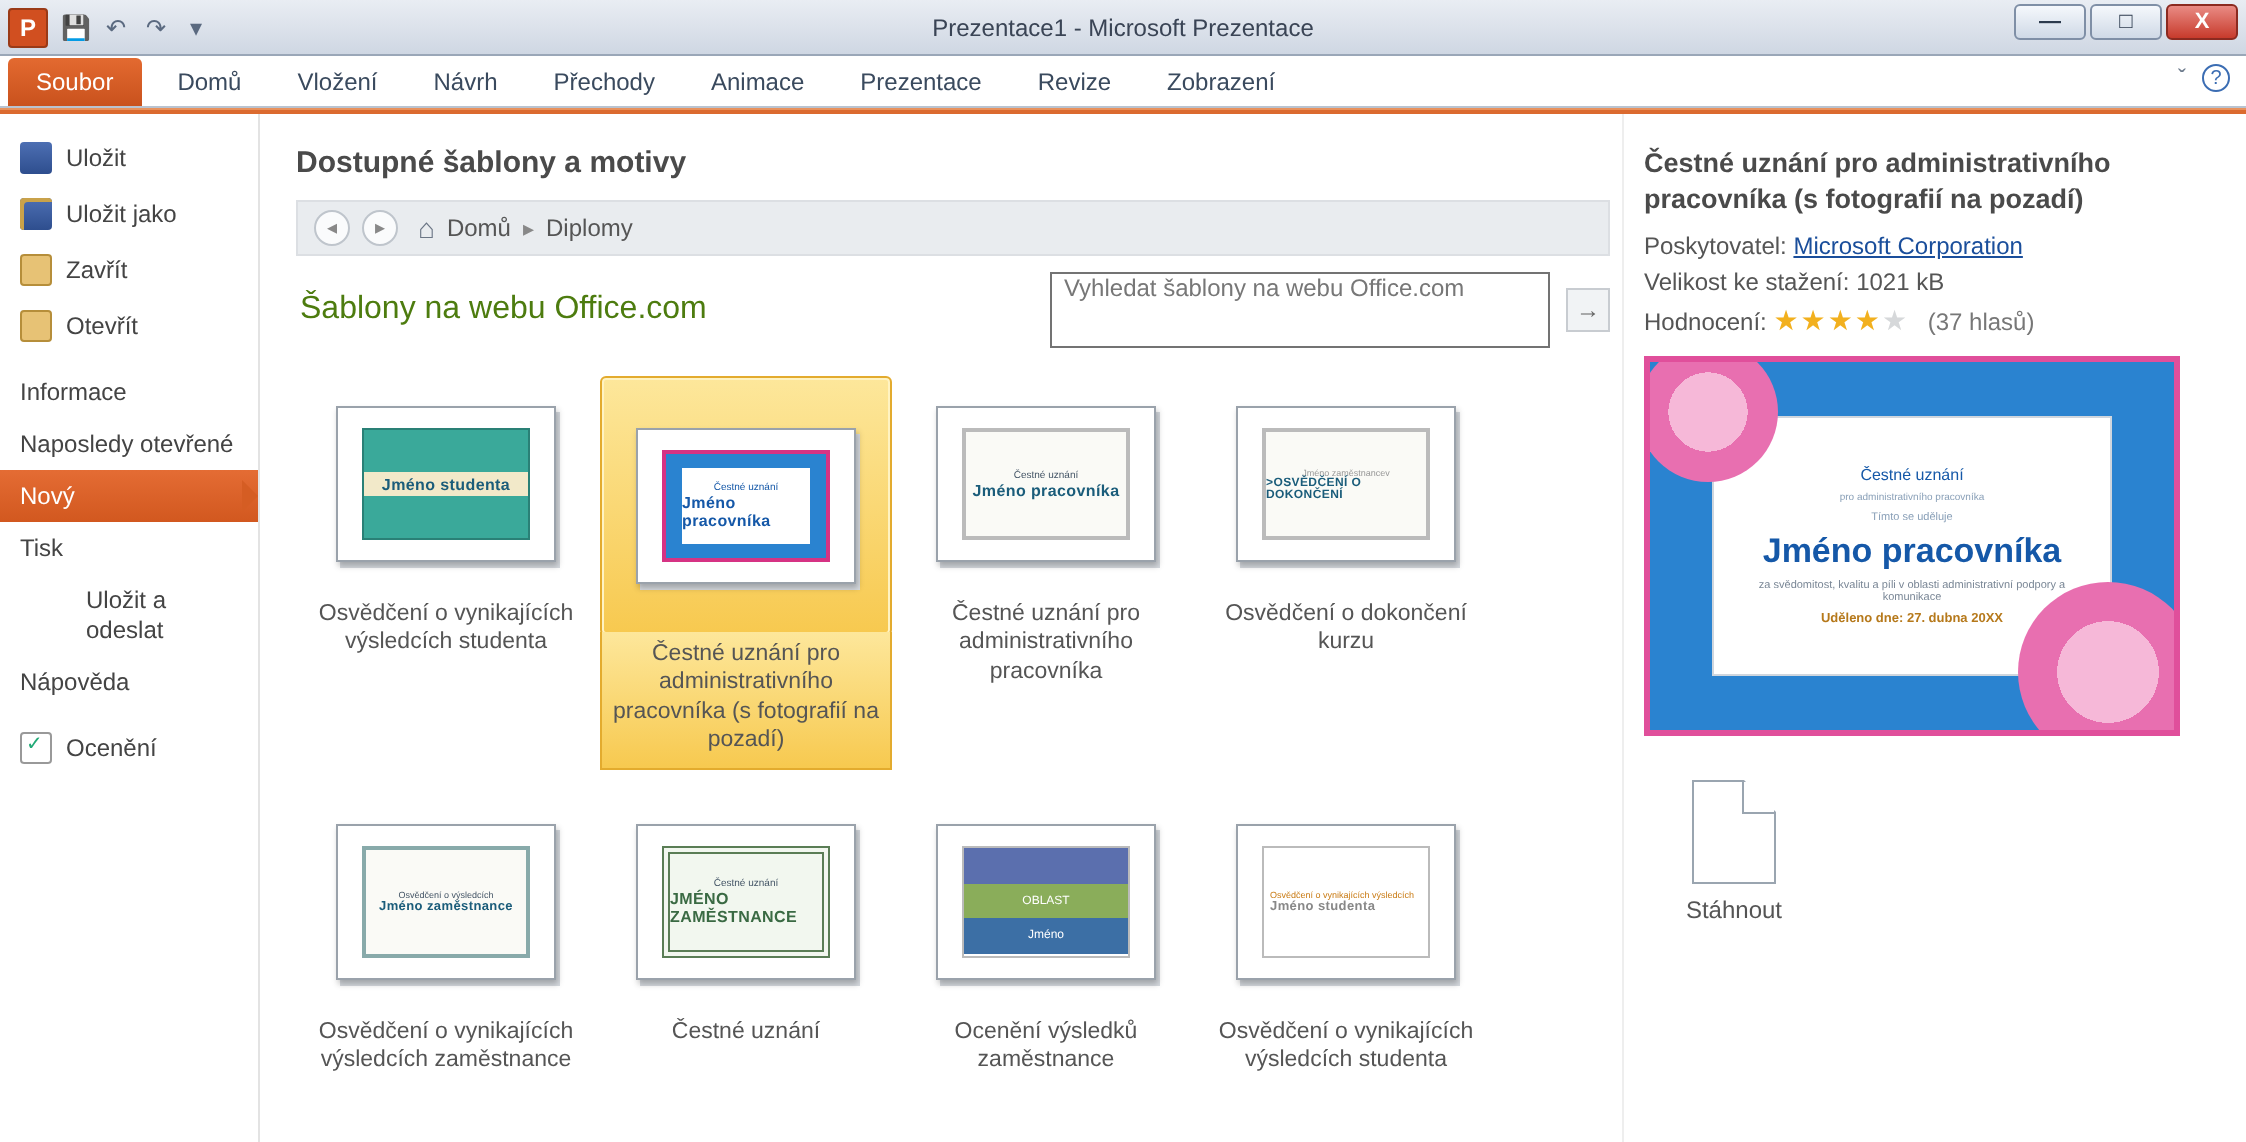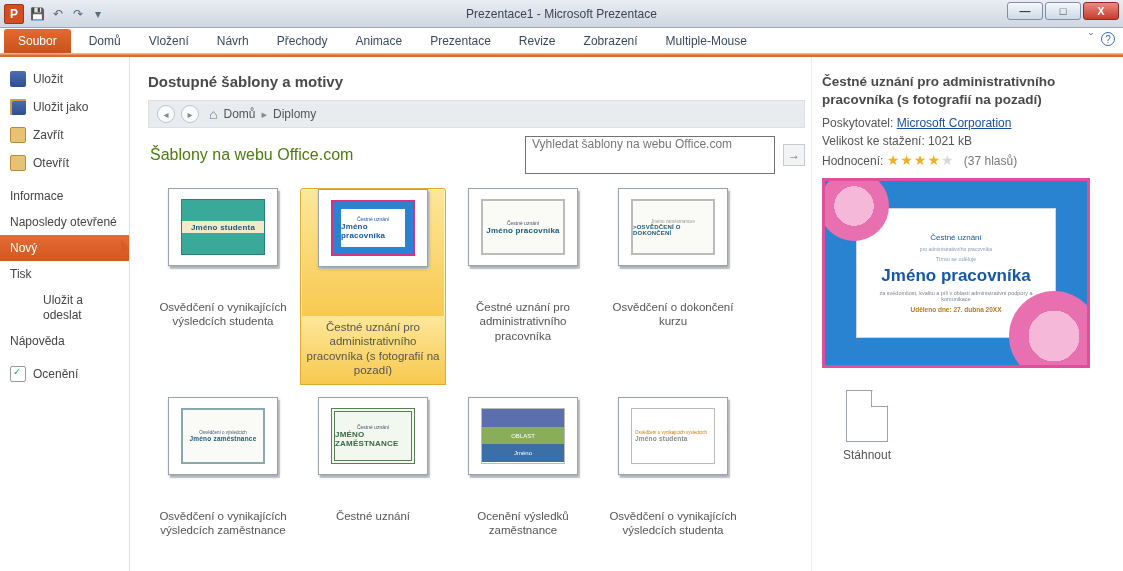--- a/index.html
+++ b/index.html
@@ -82,21 +82,21 @@
   .nav-home { font-size:14px; color:#6b7685; margin-left:4px;}
   .nav-crumb { font-size:12px; color:#555; }
   .nav-sep { font-size:11px; color:#888;}
   .filter-row { display:flex; align-items:center; margin-top:8px; gap:8px; }
   .filter-label { font-size:16px; color:#4d7c0f; padding:4px 2px;}
   .search-box { margin-left:auto; width:250px; height:38px; border:1px solid #737373; background:#fff; padding:0 6px; font-size:12px; color:#777;}
   .go-btn { width:22px; height:22px; border:1px solid #c8ccd1; background:#f1f3f5; display:flex; align-items:center; justify-content:center; color:#666; font-size:12px;}
 
   .grid { display:flex; flex-wrap:wrap; gap:0; margin-top:6px; }
   .tile { width:150px; padding:8px 2px 4px 2px; display:flex; flex-direction:column; align-items:center; }
-  .thumb-wrap { width:150px; height:108px; display:flex; align-items:flex-start; justify-content:center; }
+  .thumb-wrap { width:150px; height:108px; display:flex; align-items:center; justify-content:center; }
   .thumb {
     width:110px; height:78px; background:#fff;
     border:1px solid #9aa2ab;
     box-shadow:1px 2px 3px rgba(0,0,0,0.25), 2px 3px 0 #d7dbe0;
     position:relative; overflow:hidden;
   }
   .tile.selected .thumb-wrap {
     background: linear-gradient(#fde79b,#f7c94f);
     border:1px solid #e3ab2e; border-radius:3px;
     box-shadow: inset 0 0 0 1px #fff3c2;
@@ -195,21 +195,20 @@
 <div class="ribbon">
   <div class="ribbon-file-tab">Soubor</div>
   <div class="ribbon-tab">Domů</div>
   <div class="ribbon-tab">Vložení</div>
   <div class="ribbon-tab">Návrh</div>
   <div class="ribbon-tab">Přechody</div>
   <div class="ribbon-tab">Animace</div>
   <div class="ribbon-tab">Prezentace</div>
   <div class="ribbon-tab">Revize</div>
   <div class="ribbon-tab">Zobrazení</div>
-  <div class="ribbon-tab">Multiple-Mouse</div>
   <div class="ribbon-help">
     <span style="color:#6c7a8c;">ˇ</span>
     <span style="width:14px;height:14px;border:1px solid #3b6db3;border-radius:50%;display:inline-flex;align-items:center;justify-content:center;font-size:10px;">?</span>
   </div>
 </div>
 <div class="orange-line"></div>
 
 <div class="backstage">
 
   <div class="bs-left">

